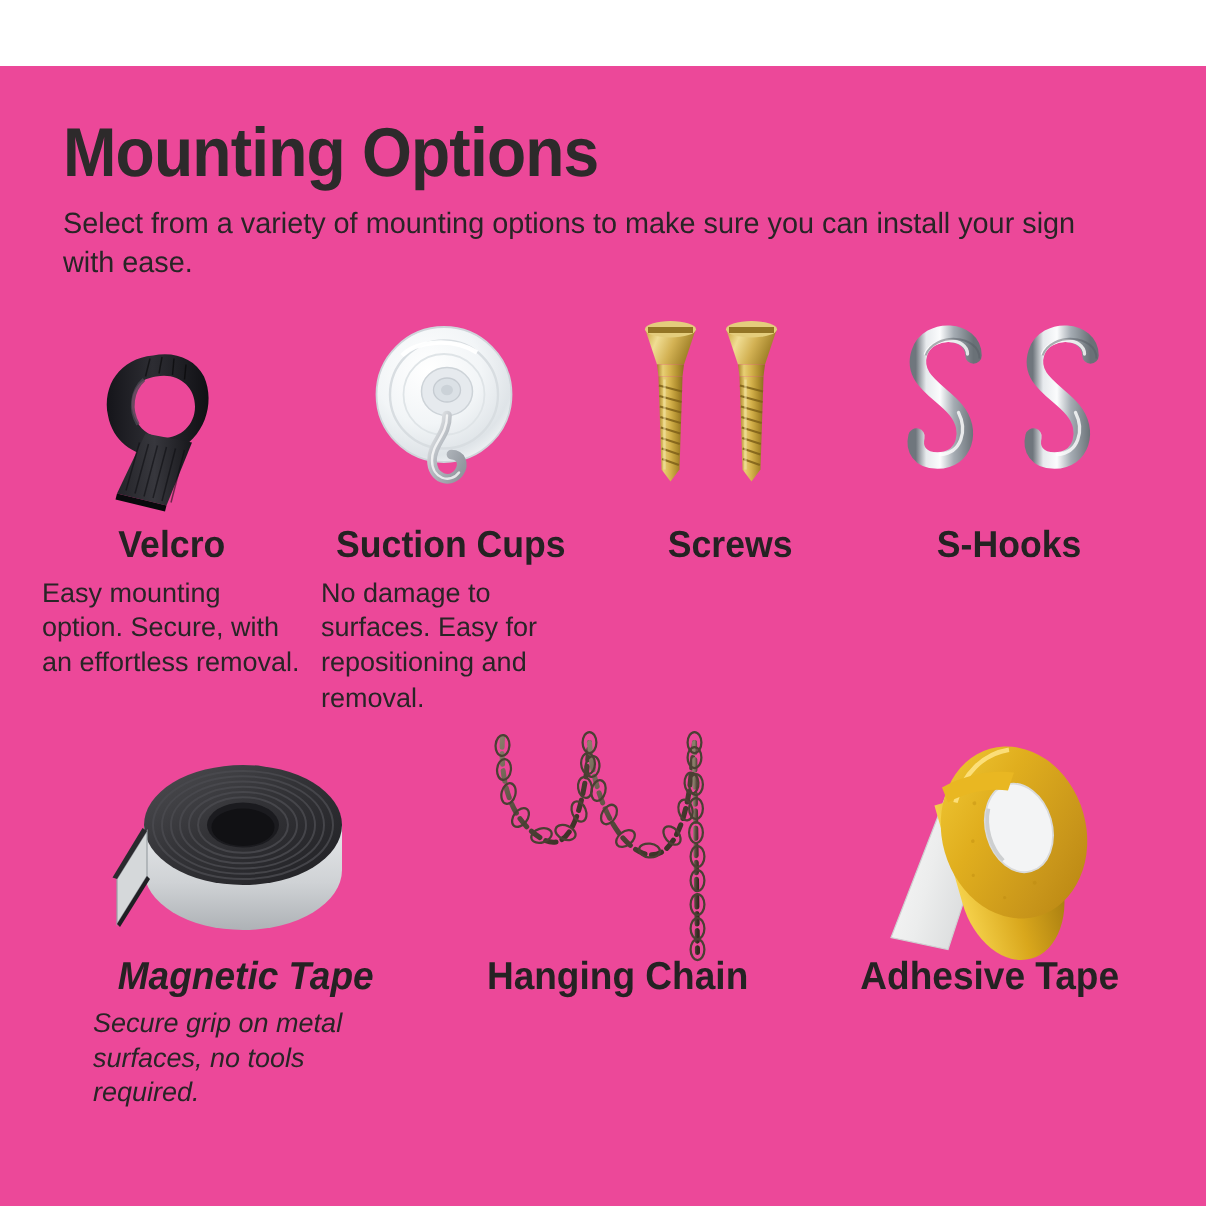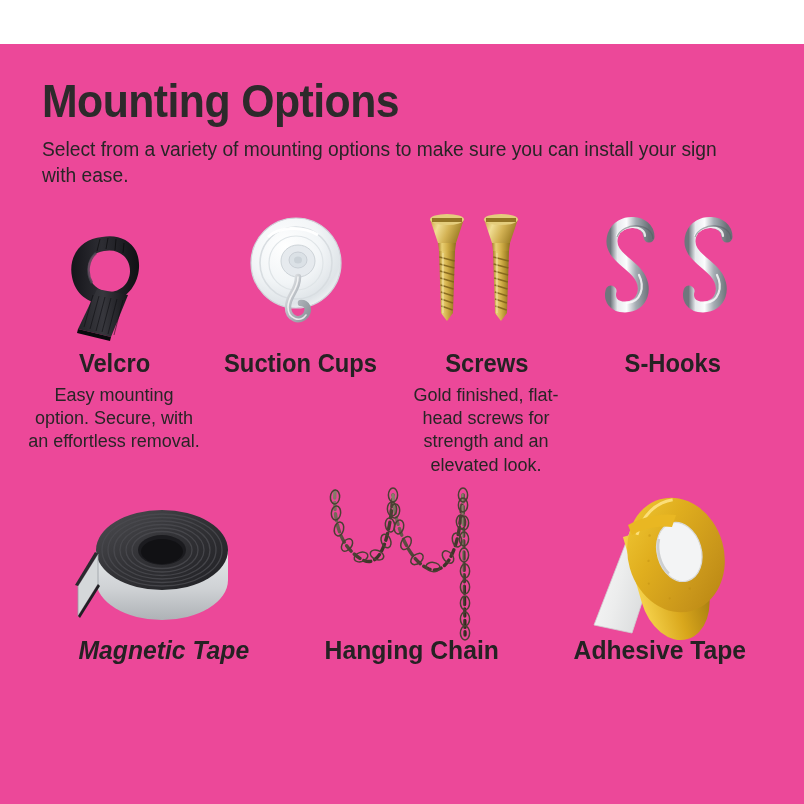--- a/index.html
+++ b/index.html
@@ -100,21 +100,21 @@
     line-height: 1.1;
     margin-top: 6px;
     white-space: nowrap;
     transform: scaleX(0.95);
   }
 
   .item-desc {
     font-size: 18px;
     line-height: 1.30;
     color: #282526;
-    text-align: center;
+    text-align: left;
     align-self: flex-start;
     margin-top: 6px;
   }
 
   .row-one .item-desc { width: 178px; padding-left: 6px; }
   .row-two .item-desc { width: 215px; padding-left: 22px; }
 
   .row-two .item-title { margin-top: 2px; font-size: 26px; }
 </style>
 </head>
@@ -201,20 +201,21 @@
           <ellipse cx="72" cy="57" rx="9" ry="8" fill="#dbe1e6" stroke="#c6ccd2" stroke-width="0.9"></ellipse>
           <ellipse cx="72" cy="57" rx="4" ry="3.5" fill="#cbd2d8"></ellipse>
 
           <path d="M42 34 C 52 24, 76 22, 92 32" stroke="#ffffff" stroke-width="3" fill="none" opacity="0.95"></path>
 
           <path d="M72 74 C 72 88, 62 92, 62 104 C 62 116, 74 120, 80 112 C 84 106, 81 100, 75 100" stroke="url(#hookG)" stroke-width="6.5" fill="none" stroke-linecap="round"></path>
           <path d="M72 74 C 72 88, 62 92, 62 104 C 62 116, 74 120, 80 112" stroke="#ffffff" stroke-width="1.6" fill="none" opacity="0.75" stroke-linecap="round"></path>
         </svg>
       </div>
       <div class="item-title">Suction Cups</div>
+      <div class="item-desc">No damage to surfaces. Easy for repositioning and removal.</div>
     </div>
 
     <div class="cell">
       <div class="art">
         <svg width="150" height="140" viewBox="0 0 150 140">
           <defs>
             <linearGradient id="brass" x1="0" y1="0" x2="1" y2="0">
               <stop offset="0%" stop-color="#a8832a"></stop>
               <stop offset="22%" stop-color="#e8cf74"></stop>
               <stop offset="50%" stop-color="#d4b14b"></stop>
@@ -266,21 +267,20 @@
               <path d="M-5.5 68 L 7.5 72"></path>
               <path d="M-5.2 75 L 7.2 79"></path>
               <path d="M-4.9 82 L 6.9 86"></path>
               <path d="M-4.6 89 L 6.6 93"></path>
             </g>
             <path d="M-3 36 L -3 96" stroke="#f2e2a6" stroke-width="1.6" opacity="0.6"></path>
           </g>
         </svg>
       </div>
       <div class="item-title">Screws</div>
-      <div class="item-desc">Gold finished, flat-head screws for strength and an elevated look.</div>
     </div>
 
     <div class="cell">
       <div class="art">
         <svg width="160" height="140" viewBox="0 0 160 140">
           <defs>
             <linearGradient id="chrome" x1="0" y1="0" x2="1" y2="0">
               <stop offset="0%" stop-color="#6f767d"></stop>
               <stop offset="18%" stop-color="#e7eaed"></stop>
               <stop offset="42%" stop-color="#fbfcfd"></stop>
@@ -343,20 +343,21 @@
 
           <ellipse cx="98" cy="62" rx="24" ry="15" fill="#1b1b1f"></ellipse>
           <ellipse cx="98" cy="63.5" rx="21" ry="12.5" fill="#111114"></ellipse>
 
           <path d="M34 66 L 34 96 L 14 128 L 14 98 Z" fill="#d5d8da" stroke="#9aa0a5" stroke-width="0.8"></path>
           <path d="M34 66 L 14 98 L 11 97 L 31 64 Z" fill="#2a2a2e"></path>
           <path d="M14 128 L 34 96 L 36 98 L 16 130 Z" fill="#1f1f23"></path>
         </svg>
       </div>
       <div class="item-title">Magnetic Tape</div>
+      <div class="item-desc">Secure grip on metal surfaces, no tools required.</div>
     </div>
 
     <div class="cell">
       <div class="art">
         <svg width="190" height="160" viewBox="0 0 190 160">
           <defs>
             <linearGradient id="chainG" x1="0" y1="0" x2="1" y2="1">
               <stop offset="0%" stop-color="#8a7d6a"></stop>
               <stop offset="45%" stop-color="#55493c"></stop>
               <stop offset="100%" stop-color="#33291f"></stop>

